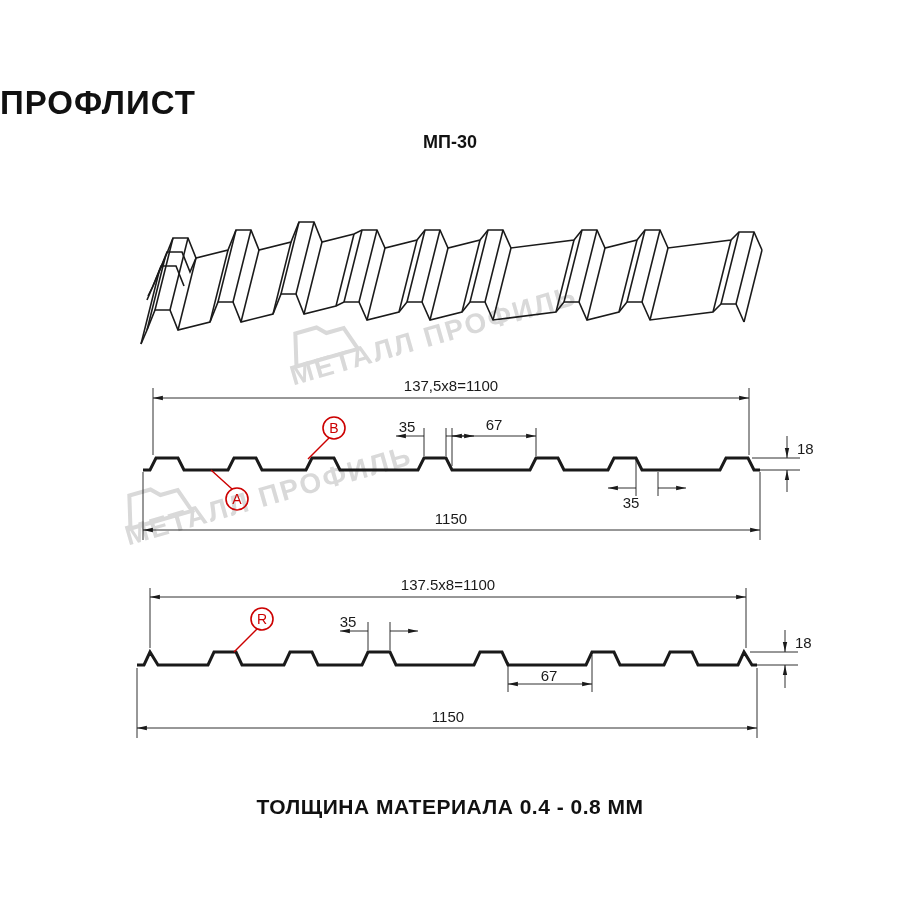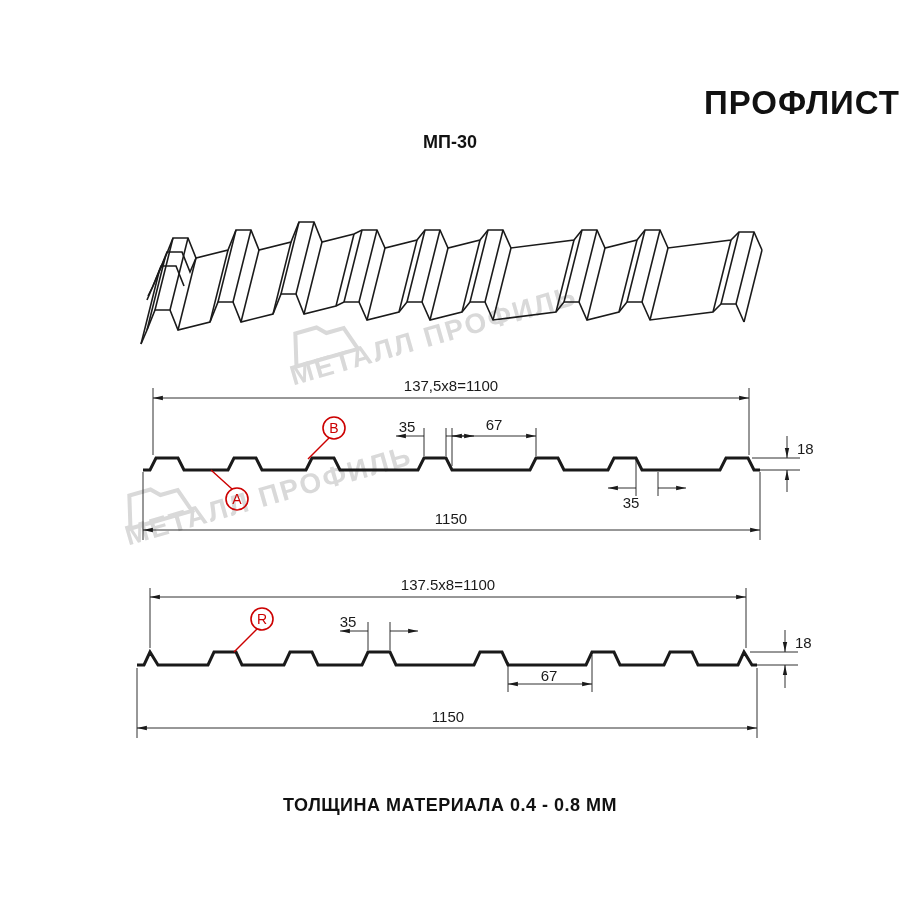--- a/index.html
+++ b/index.html
@@ -18,21 +18,21 @@
   .page {
     position: relative;
     width: 900px;
     height: 900px;
   }
   .title {
     position: absolute;
     top: 84px;
     left: 0;
     width: 900px;
-    text-align: right;
+    text-align: left;
     font-size: 33px;
     font-weight: bold;
     letter-spacing: 1px;
     color: #111111;
   }
   .subtitle {
     position: absolute;
     top: 132px;
     left: 0;
     width: 900px;
@@ -40,21 +40,21 @@
     font-size: 18px;
     font-weight: bold;
     color: #111111;
   }
   .footer {
     position: absolute;
     top: 795px;
     left: 0;
     width: 900px;
     text-align: center;
-    font-size: 18px;
+    font-size: 21px;
     font-weight: bold;
     letter-spacing: 0.5px;
     color: #111111;
   }
   svg { display: block; }
   .drawing {
     position: absolute;
     top: 0; left: 0;
   }
   .wm {

